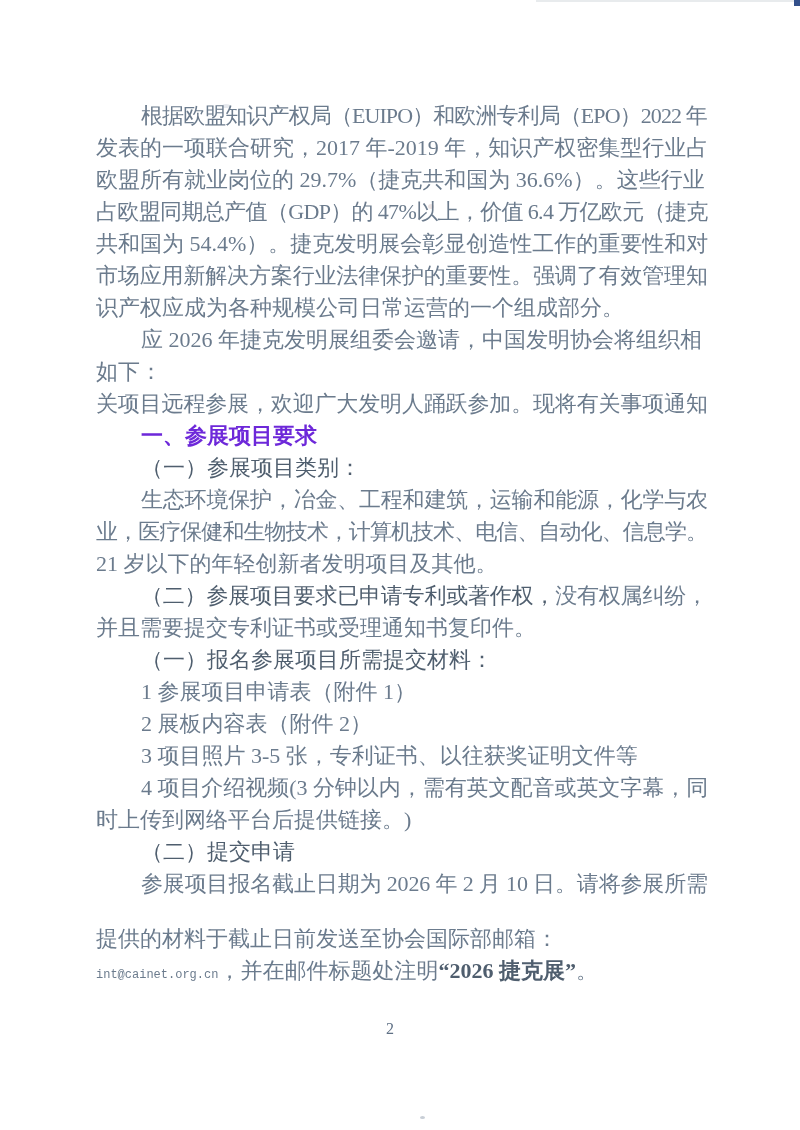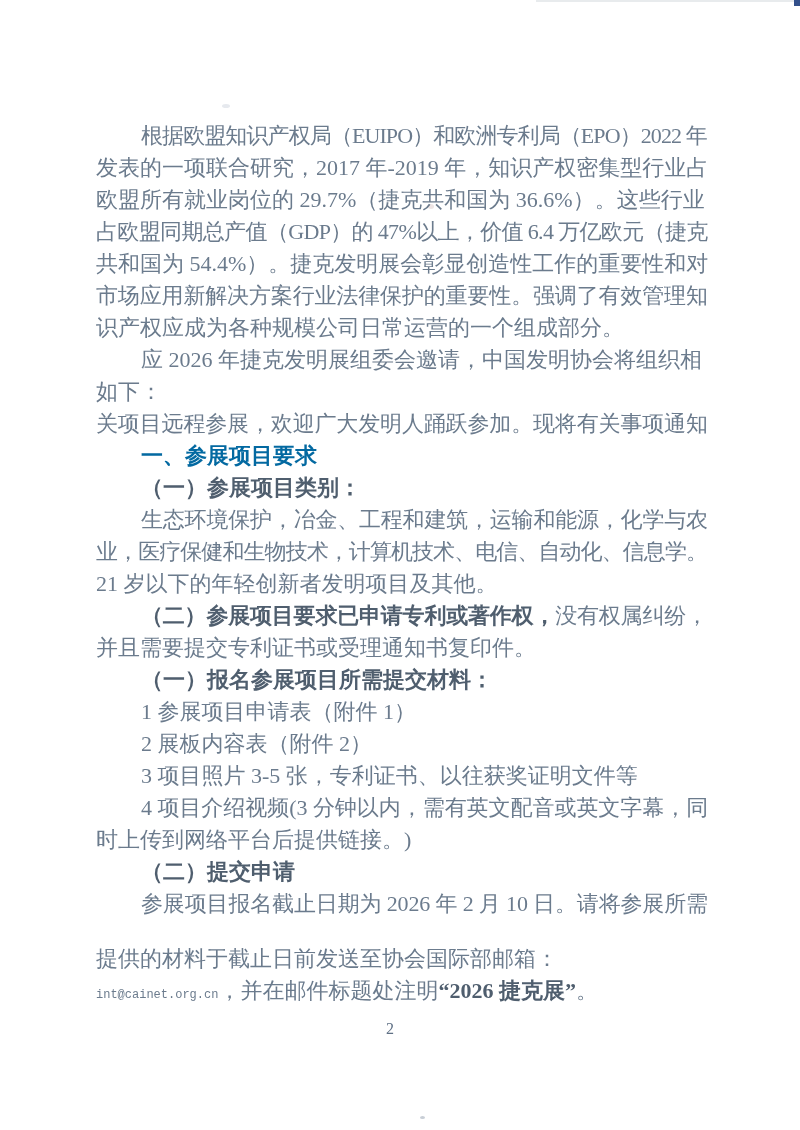--- a/index.html
+++ b/index.html
@@ -11,35 +11,35 @@
     position: relative;
     width: 800px;
     height: 1130px;
     background: #ffffff;
     overflow: hidden;
     font-family: "Liberation Serif", serif;
   }
   .content {
     position: absolute;
     left: 96px;
-    top: 120px;
+    top: 100px;
     width: 612px;
   }
   .line {
     font-size: 22px;
     line-height: 32px;
     height: 32px;
     white-space: nowrap;
     color: #6b7b8d;
     text-align: left;
   }
   .line.indent { padding-left: 45px; }
   .seg.body { font-family: "Liberation Serif", serif; font-weight: 400; }
-  .seg.hei  { font-family: "Liberation Sans", sans-serif; font-weight: 700; color: #0369a1; }
-  .seg.kai  { font-family: "Liberation Serif", serif; font-weight: 700; color: #4f5e6e; }
+  .seg.hei  { font-family: "Liberation Sans", sans-serif; font-weight: 700; color: #6d28d9; }
+  .seg.kai  { font-family: "Liberation Serif", serif; font-weight: 400; color: #4f5e6e; }
   .seg.bold { font-family: "Liberation Serif", serif; font-weight: 700; color: #4f5e6e; }
   .seg.mono { font-family: "Liberation Mono", monospace; font-size: 12px; }
   .page-number {
     position: absolute;
     left: 0;
     top: 1020px;
     width: 780px;
     text-align: center;
     font-size: 16px;
     color: #5f7085;

